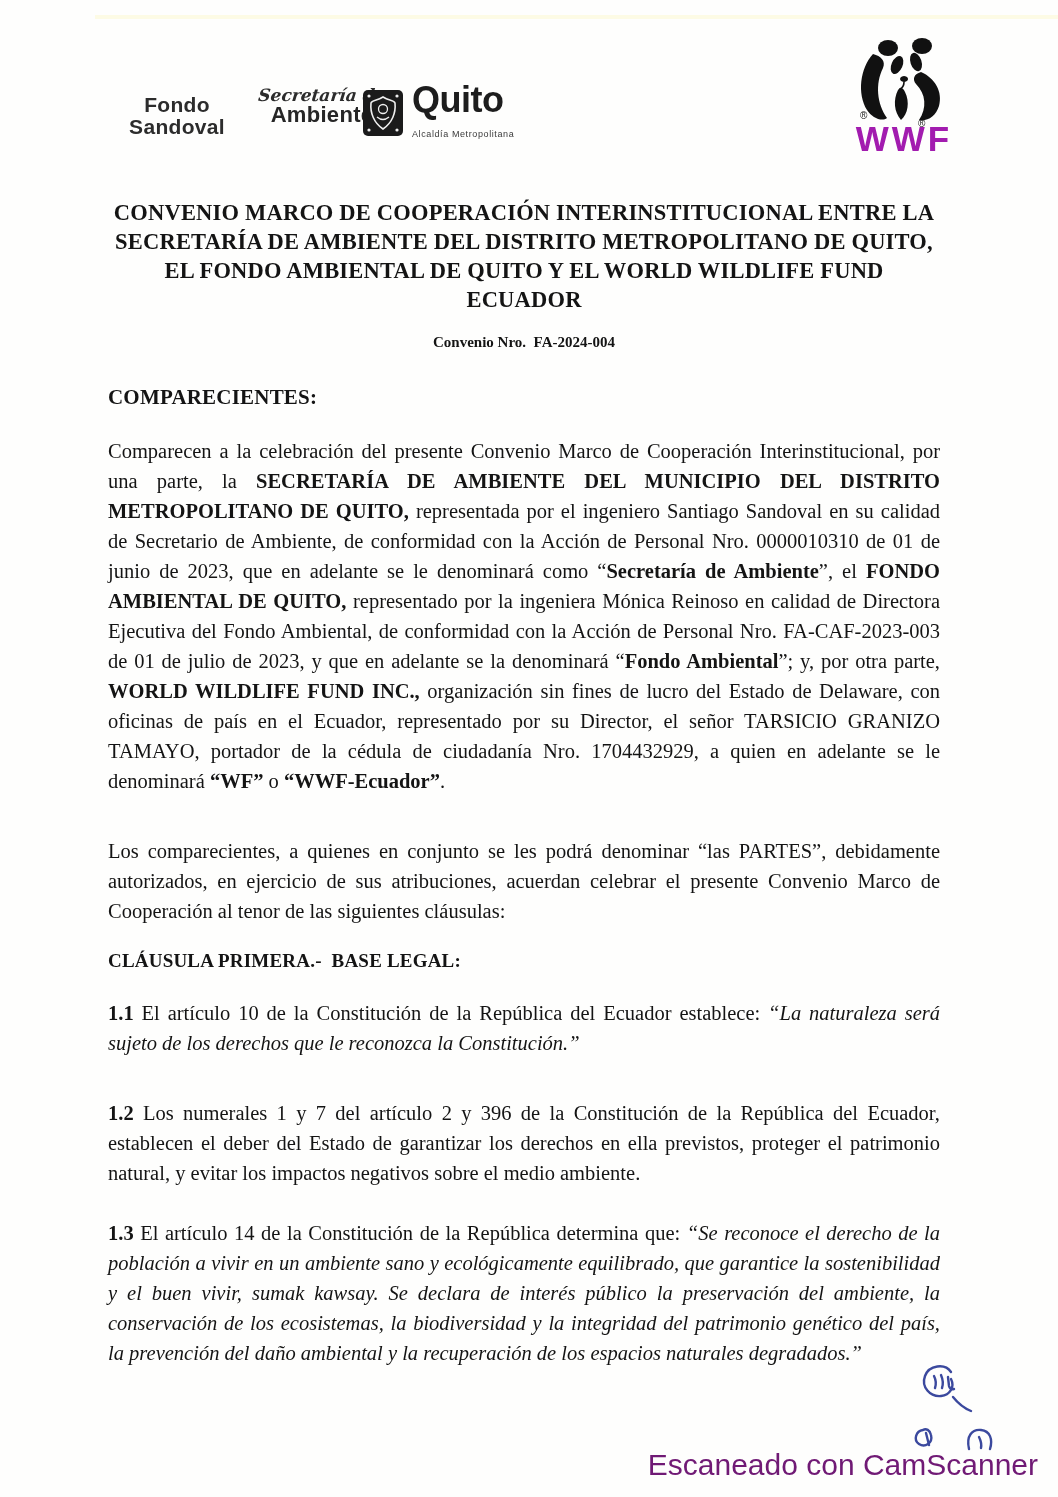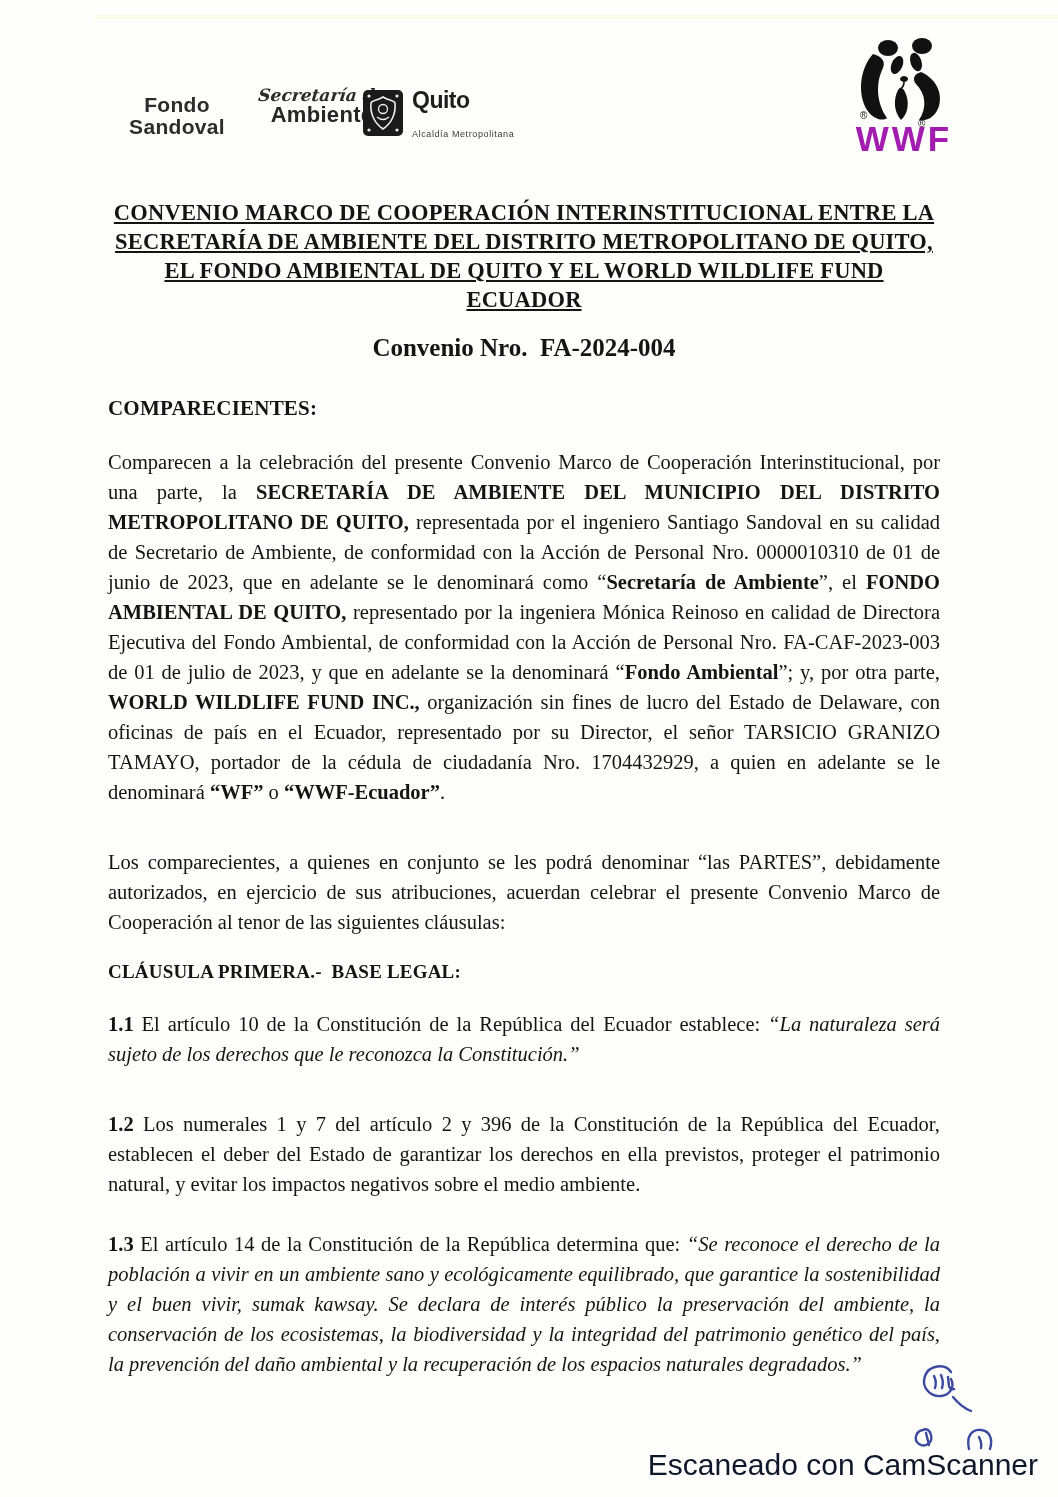--- a/index.html
+++ b/index.html
@@ -40,21 +40,21 @@
   .sec-bold{
     font-family:"Liberation Sans",sans-serif;font-weight:bold;
     font-size:22px;color:#262626;display:block;line-height:22px;letter-spacing:.3px;
   }
   .logo-quito{
     position:absolute;left:362px;top:86px;display:flex;align-items:center;gap:8px;
   }
   .crest{width:42px;height:48px;display:block;}
   .quito-wordmark{
     font-family:"Liberation Sans",sans-serif;font-weight:bold;
-    font-size:23px;line-height:28px;color:#1d1d1d;letter-spacing:-.5px;
+    font-size:36px;line-height:28px;color:#1d1d1d;letter-spacing:-.5px;
   }
   .quito-sub{
     font-family:"Liberation Sans",sans-serif;font-size:9px;color:#3a3a3a;
     letter-spacing:.6px;margin-top:15px;
   }
   .logo-wwf{
     position:absolute;left:842px;top:38px;width:124px;text-align:center;
   }
   .panda-svg{display:block;margin:0 auto;}
   .wwf-wordmark{
@@ -67,45 +67,45 @@
   }
   .reg-left{left:18px;top:72px;}
   .reg-right{left:76px;top:80px;}
 
   
   .doc{
     position:absolute;left:108px;top:198px;width:832px;
   }
   .title{
     font-size:22.5px;font-weight:bold;text-align:center;line-height:29px;
-    letter-spacing:.2px;margin:0;text-decoration:underline;
+    letter-spacing:.2px;margin:0;
   }
   .conv-num{
-    font-size:25px;font-weight:bold;text-align:center;margin:20px 0 0 0;
+    font-size:15px;font-weight:bold;text-align:center;margin:20px 0 0 0;
   }
   .heading{
     font-size:21px;font-weight:bold;margin:34px 0 0 0;letter-spacing:.2px;
   }
   .clause-heading{
     font-size:19px;font-weight:bold;margin:24px 0 0 0;letter-spacing:.2px;
   }
   p.bodytext{
     font-size:20.5px;line-height:30px;text-align:justify;margin:26px 0 0 0;
   }
   p.tight{margin-top:40px;}
   .b{font-weight:bold;}
   .i{font-style:italic;}
 
   
   .signature{
     position:absolute;left:893px;top:1352px;width:120px;height:105px;
   }
   .scan-credit{
     position:absolute;right:46px;bottom:15px;
-    font-family:"Liberation Sans",sans-serif;font-size:30px;color:#0f172a;
+    font-family:"Liberation Sans",sans-serif;font-size:30px;color:#701a75;
   }
 </style>
 </head>
 <body>
 
 <div id="page">
 
   <div class="scan-band"></div>
 
   <div class="logo-fondo">

